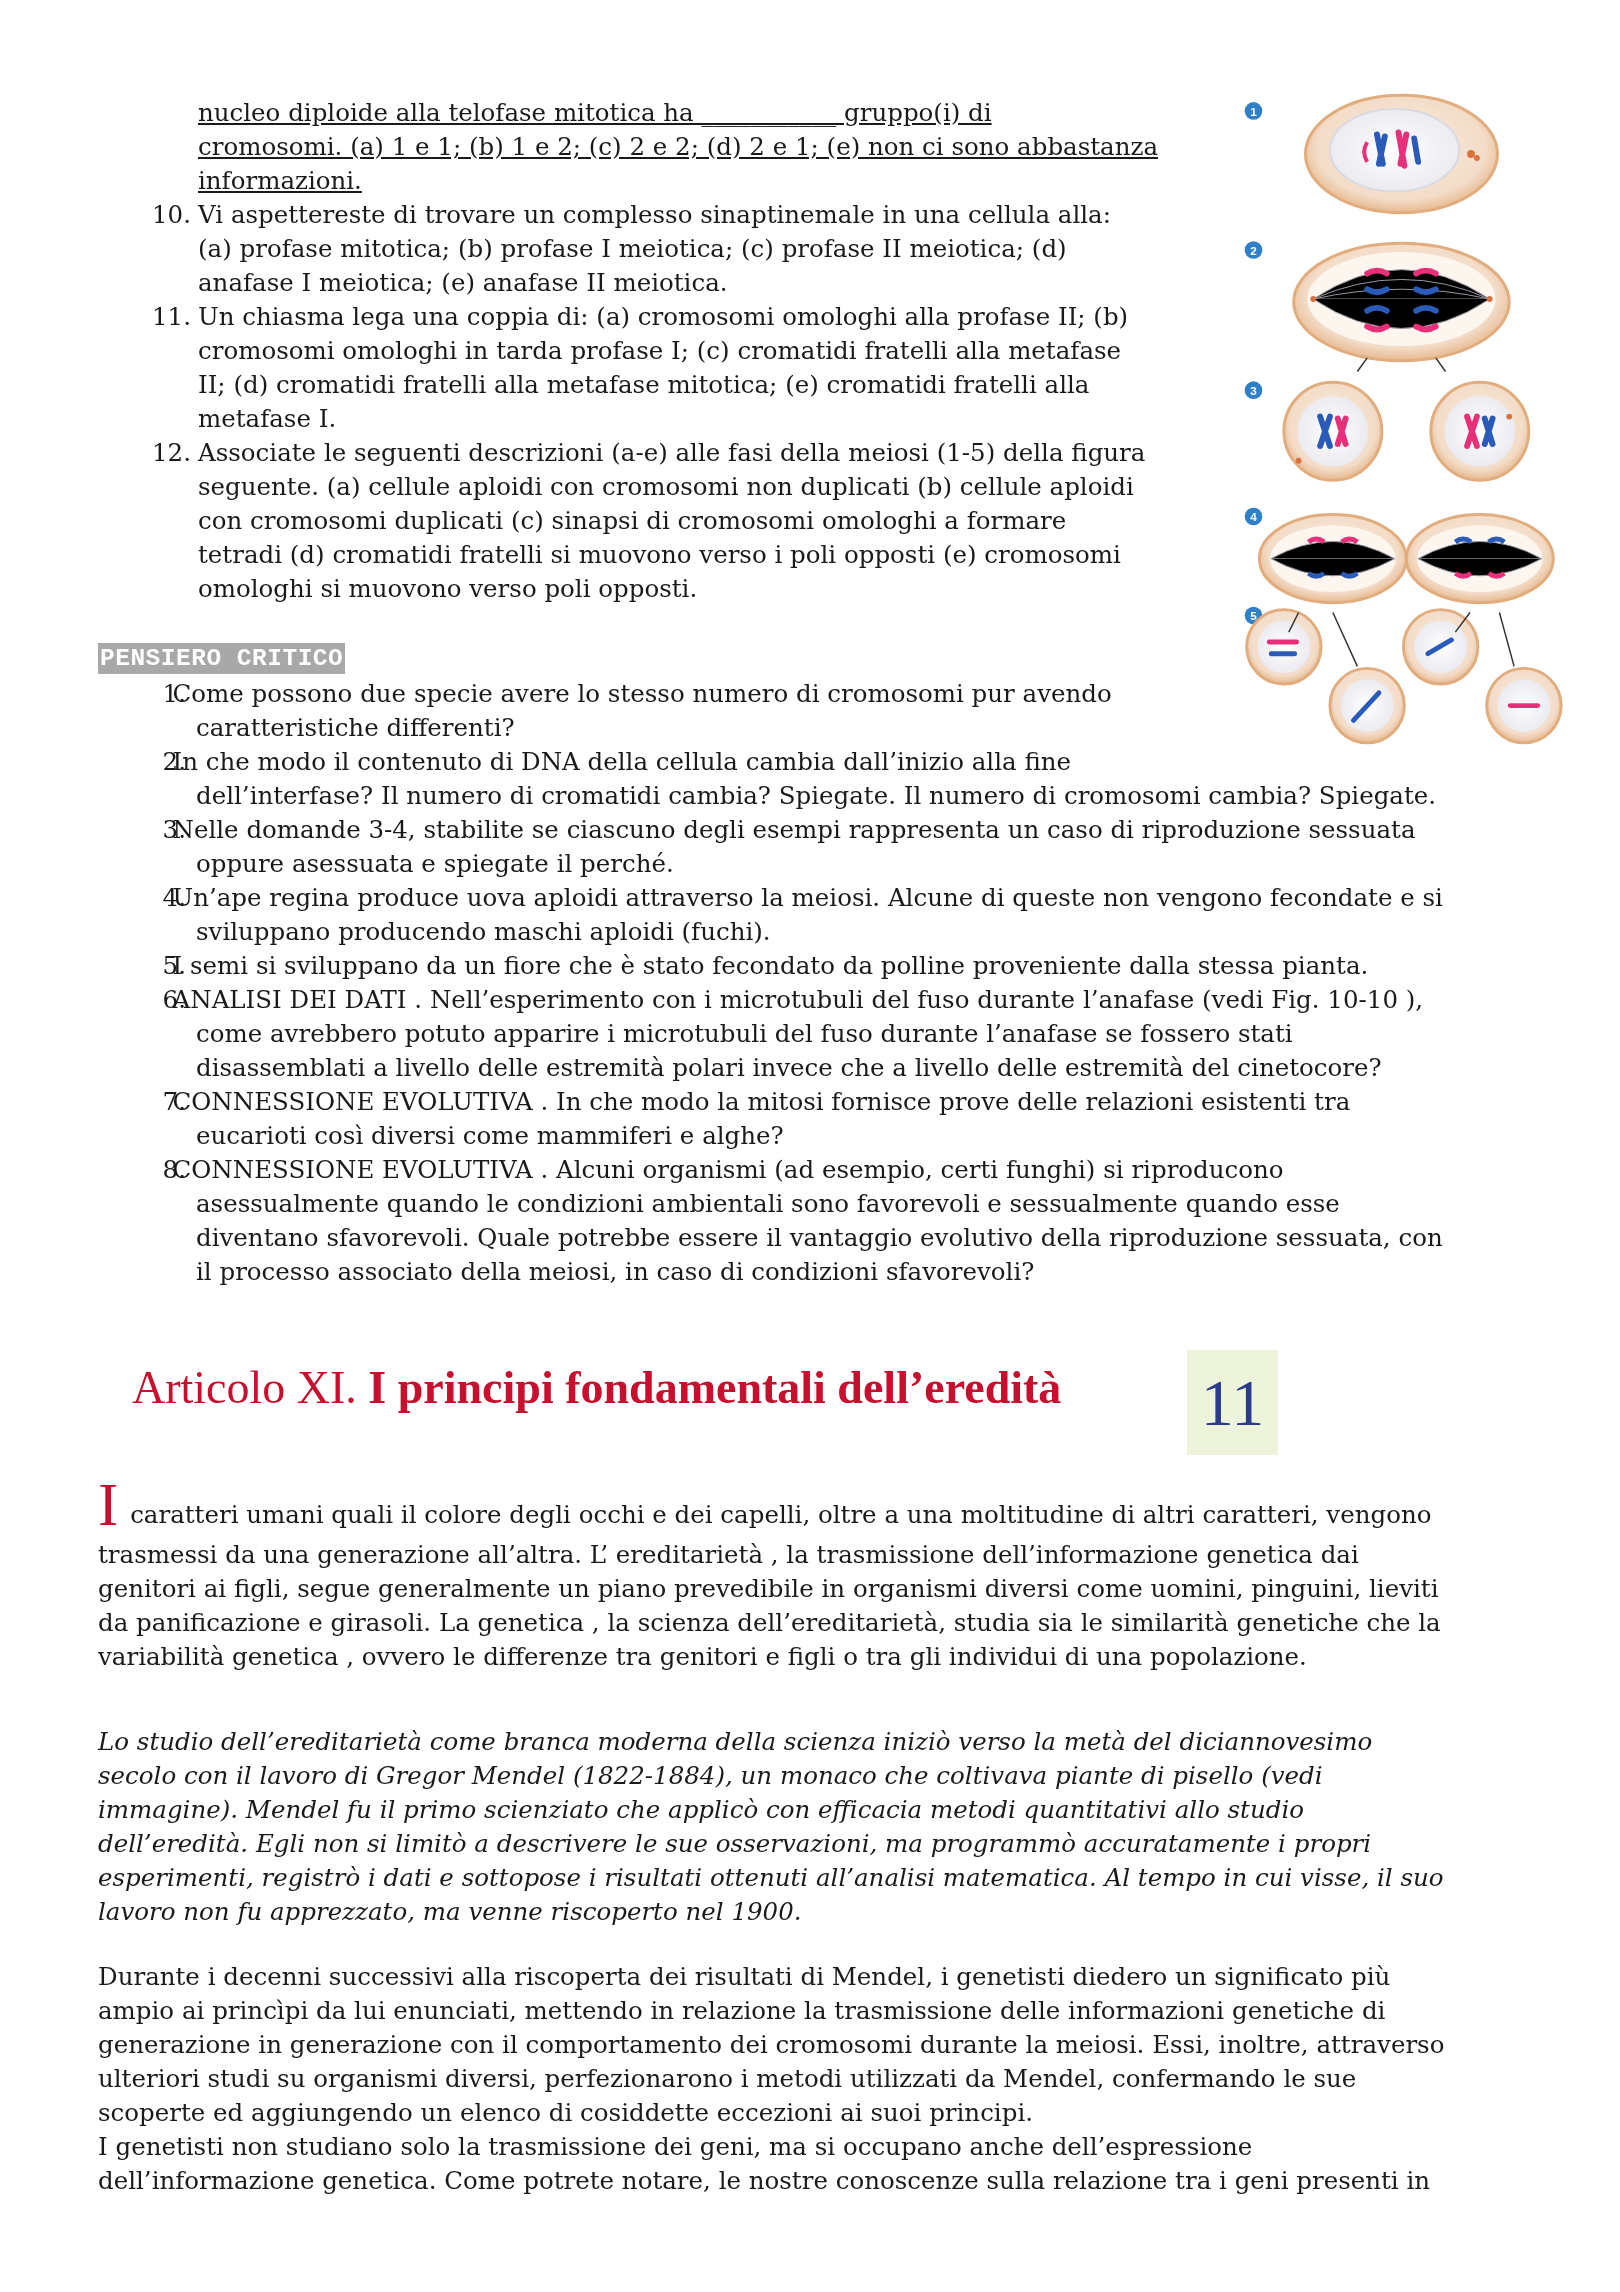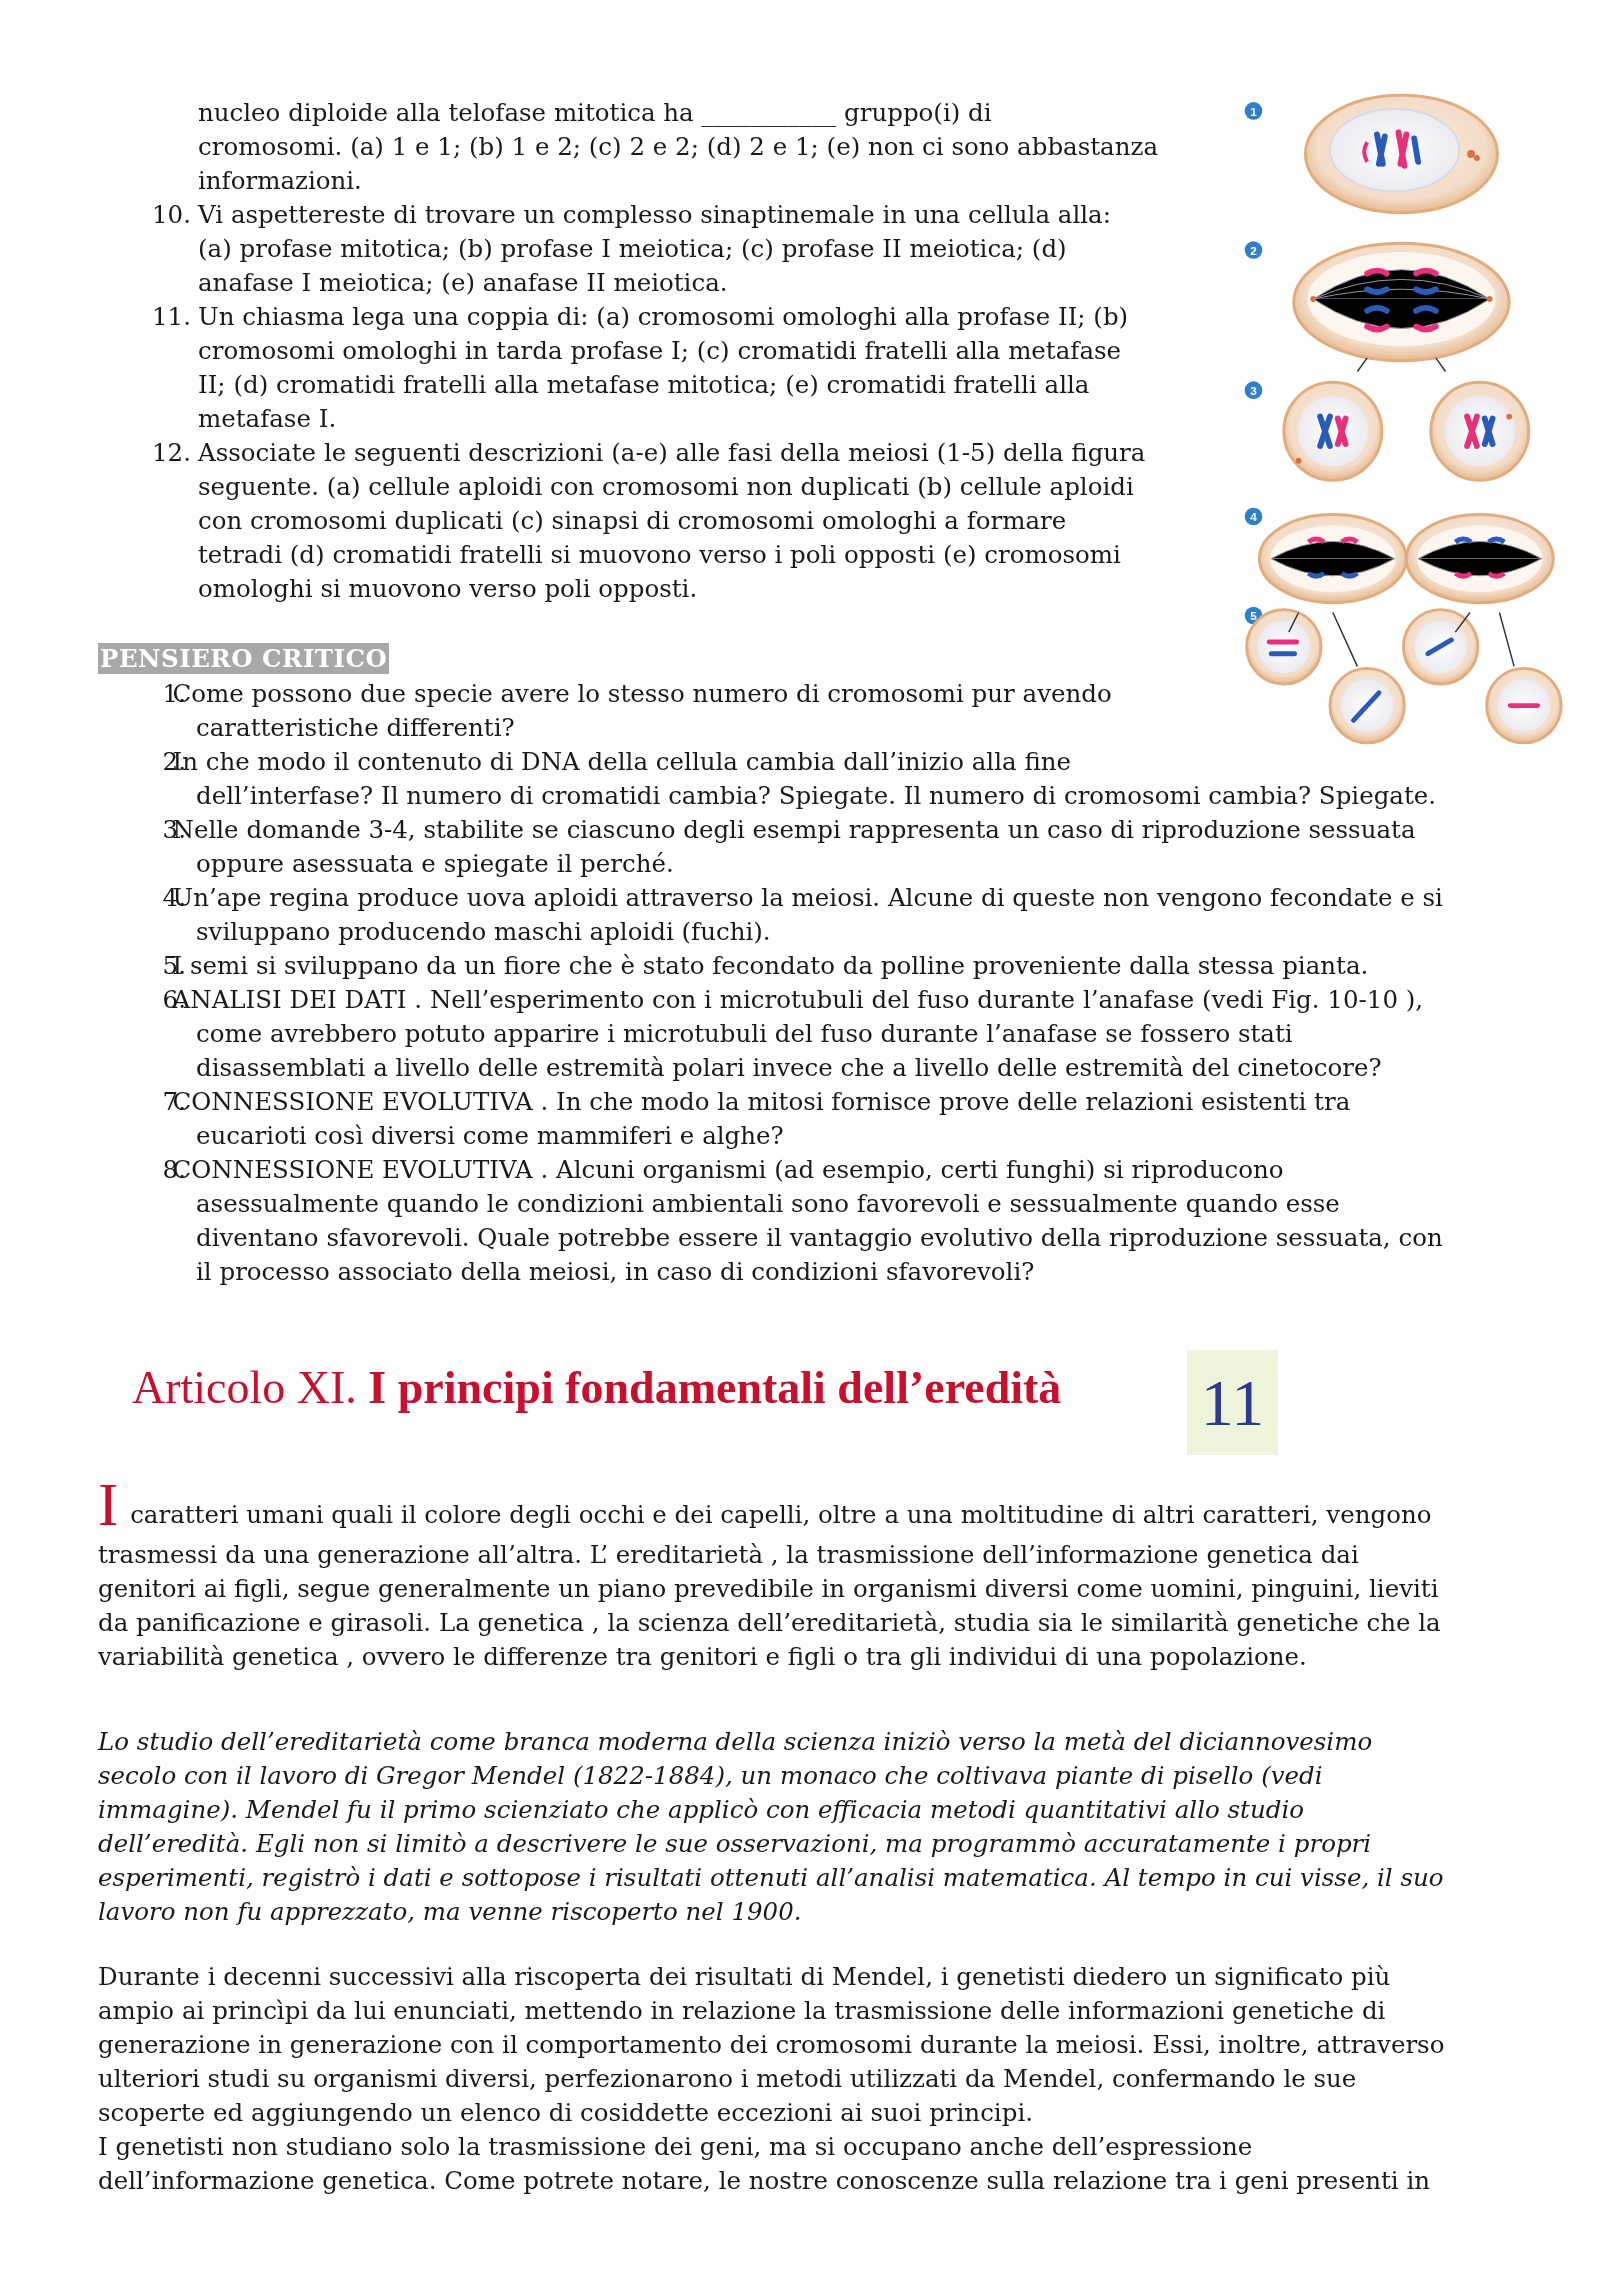--- a/index.html
+++ b/index.html
@@ -2,23 +2,23 @@
 <html><head>
   <meta charset="utf-8">
   <style>
     html, body { margin: 0; padding: 0; background: #ffffff; }
     body { width: 1620px; height: 2293px; position: relative; overflow: hidden;
       font-family: "DejaVu Serif", serif; color: #1a1a1a; }
     .serif { font-family: "DejaVu Serif", serif; font-size: 24.5px; line-height: 34px; }
     .q-list { position: absolute; left: 98px; top: 96px; width: 1127px; }
     .q-item { position: relative; padding-left: 100px; }
     .q-item .num { position: absolute; left: 49px; width: 49px; text-align: center; }
-    .q-item.cont { padding-left: 100px; }
+    .q-item.cont { padding-left: 100px; text-decoration: underline; }
     .heading-pc { position: absolute; left: 98px; top: 643px; background: #a8a8a8; color: #ffffff;
-      font-weight: bold; font-size: 24.5px; line-height: 31px; padding: 0 2px; letter-spacing: 0.5px; }
+      font-weight: bold; font-size: 24.5px; line-height: 31px; padding: 0 2px; letter-spacing: 0.5px; font-family: Liberation Mono, monospace; }
     .pc-list { position: absolute; left: 98px; top: 677px; width: 1470px; }
     .pc-item { position: relative; padding-left: 98px; }
     .pc-item .num { position: absolute; left: 47px; width: 41px; text-align: right; }
     .pc-wrap-narrow { width: 1059px; }
     .chapter { position: absolute; left: 132px; top: 1358px; font-family: "Liberation Serif", serif;
       color: #c8102e; font-size: 46px; line-height: 59px; white-space: nowrap; }
     .chapter .prefix { font-weight: normal; }
     .chapter .title { font-weight: bold; }
     .chapter-num { position: absolute; left: 1187px; top: 1350px; width: 91px; height: 105px;
       background: #eef3dc; color: #2b3a8a; font-family: "Liberation Serif", serif; font-size: 66px;

